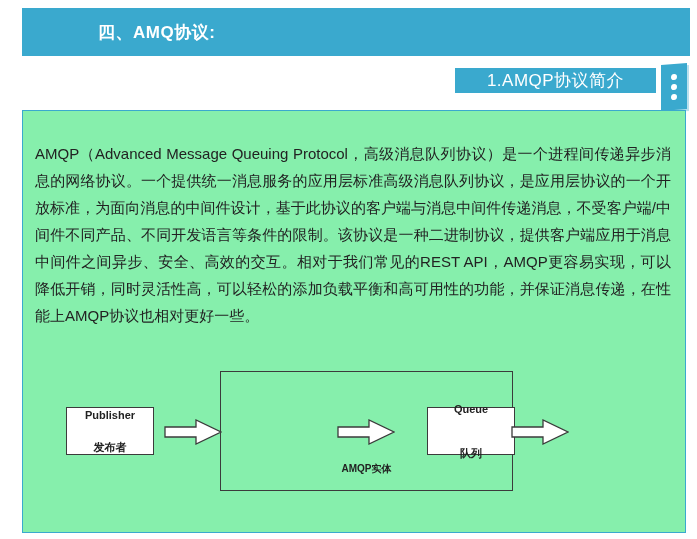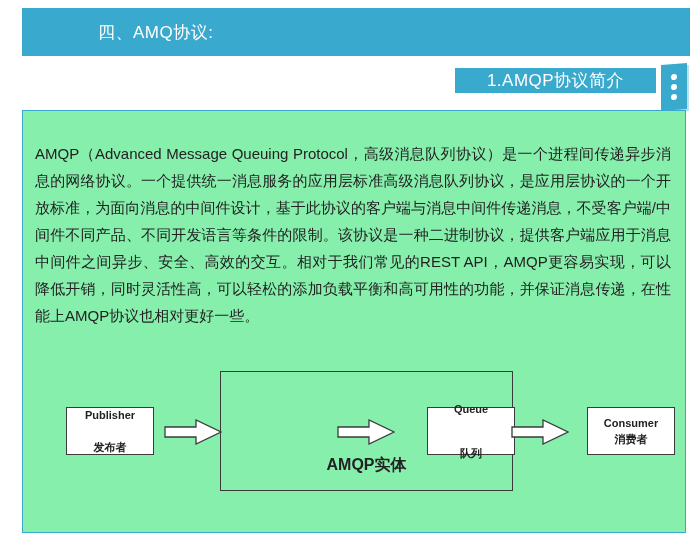--- a/index.html
+++ b/index.html
@@ -25,21 +25,21 @@
     background: #3aa9ce;
     box-sizing: border-box;
   }
   .header-title {
     position: absolute;
     left: 76px;
     top: 50%;
     transform: translateY(-50%);
     color: #ffffff;
     font-size: 17px;
-    font-weight: normal;
+    font-weight: bold;
     letter-spacing: 0.5px;
     white-space: nowrap;
   }
 
   
   .badge-row {
     position: absolute;
     left: 0;
     top: 64px;
     width: 697px;
@@ -144,21 +144,21 @@
     border: 1px solid #3b3b3b;
     background: transparent;
     box-sizing: border-box;
   }
   .amqp-label {
     position: absolute;
     left: 0;
     bottom: 14px;
     width: 100%;
     text-align: center;
-    font-size: 16px;
+    font-size: 10px;
     font-weight: bold;
     color: #222222;
   }
 
   .arrow {
     position: absolute;
     top: 58px;
     width: 58px;
     height: 26px;
   }
@@ -215,19 +215,15 @@
       <span>Queue</span>
       <span>队列</span>
     </div>
 
     <div class="arrow" id="arrow-3">
       <svg viewBox="0 0 58 26" xmlns="http://www.w3.org/2000/svg">
         <polygon points="1,8 32,8 32,1 57,13 32,25 32,18 1,18" fill="#ffffff" stroke="#3b3b3b" stroke-width="1.3" stroke-linejoin="miter"></polygon>
       </svg>
     </div>
 
-    <div class="node-box" id="node-consumer">
-      <span>Consumer</span>
-      <span>消费者</span>
-    </div>
 
   </div>
 </div>
 
 </body></html>

